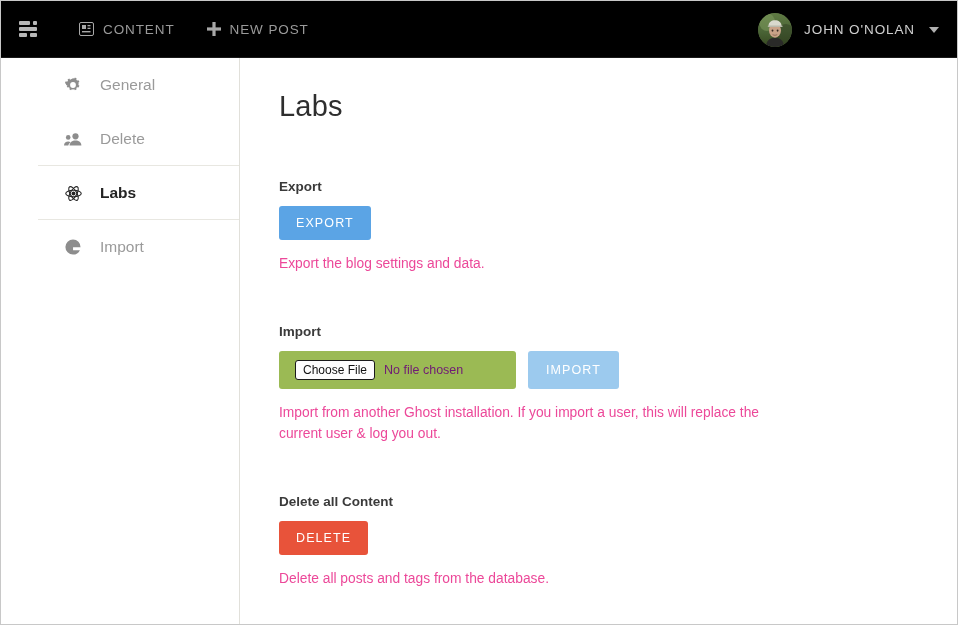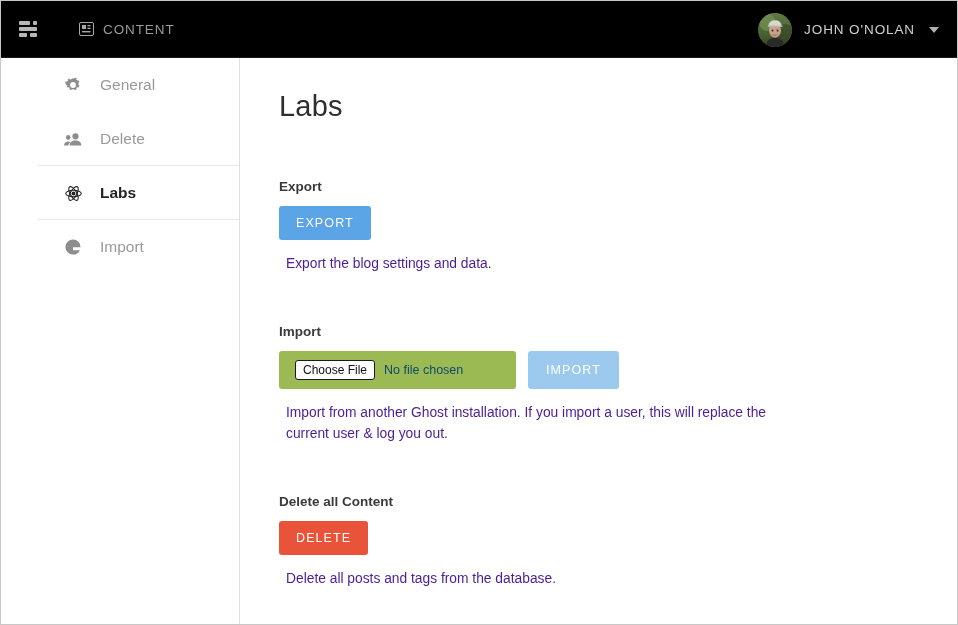--- a/index.html
+++ b/index.html
@@ -154,25 +154,24 @@
   }
   .section { margin-bottom: 50px; }
   .section-label {
     font-size: 13.5px;
     font-weight: bold;
     color: #3a3a3a;
     margin-bottom: 12px;
   }
   .section-help {
     font-size: 13.8px;
-    color: #4c1d95;
+    color: #ec4899;
     line-height: 21px;
     margin-top: 13px;
     max-width: 500px;
-    margin-left: 7px;
   }
   .btn {
     display: inline-flex;
     align-items: center;
     justify-content: center;
     border: none;
     border-radius: 3px;
     color: #fff;
     font-size: 12.5px;
     letter-spacing: 1.1px;
@@ -204,21 +203,21 @@
     border-radius: 3px;
     font-size: 12px;
     color: #111;
     padding: 2px 7px;
     font-family: "Liberation Sans", sans-serif;
     line-height: 14px;
     cursor: pointer;
   }
   .file-name {
     font-size: 12.5px;
-    color: #0c4a6e;
+    color: #701a75;
   }
   .btn-import { height: 38px; padding: 0 18px; }
 </style>
 </head>
 <body>
 
 <div id="app">
 
   <div class="navbar">
 
@@ -246,20 +245,29 @@
             <rect x="0.5" y="0.5" width="14" height="13" rx="1.5" stroke="currentColor"></rect>
             <rect x="3" y="3" width="4" height="4" fill="currentColor"></rect>
             <rect x="3" y="9" width="8.5" height="1.4" fill="currentColor"></rect>
             <rect x="8.5" y="3" width="3" height="1.3" fill="currentColor"></rect>
             <rect x="8.5" y="5.7" width="3" height="1.3" fill="currentColor"></rect>
           </svg>
         </span>
         <span>CONTENT</span>
       </div>
 
+      <div class="nav-item">
+        <span class="ico">
+          <svg width="14" height="14" viewBox="0 0 14 14">
+            <rect x="5.4" y="0" width="3.2" height="14" fill="currentColor"></rect>
+            <rect x="0" y="5.4" width="14" height="3.2" fill="currentColor"></rect>
+          </svg>
+        </span>
+        <span>NEW POST</span>
+      </div>
 
 
     </div>
 
     <div class="nav-user">
       <span class="avatar">
         <svg width="34" height="34" viewBox="0 0 34 34">
           <defs>
             <clipPath id="avclip">
                 <circle cx="17" cy="17" r="17"></circle>

